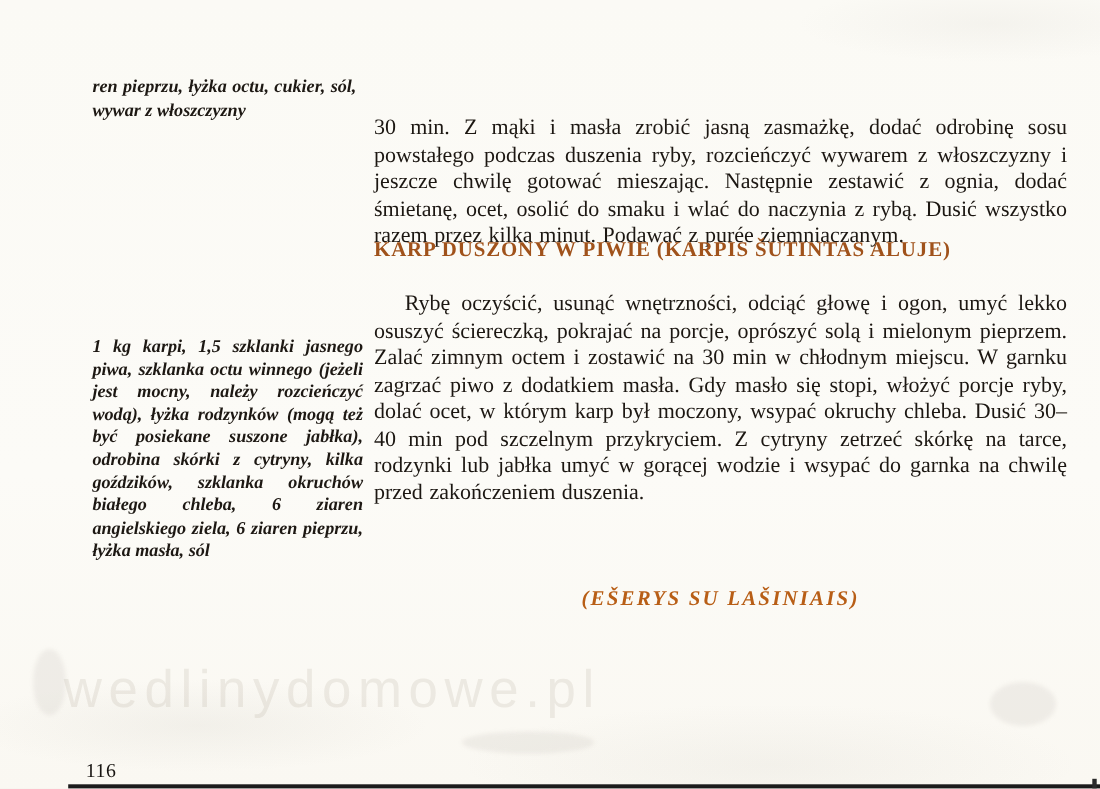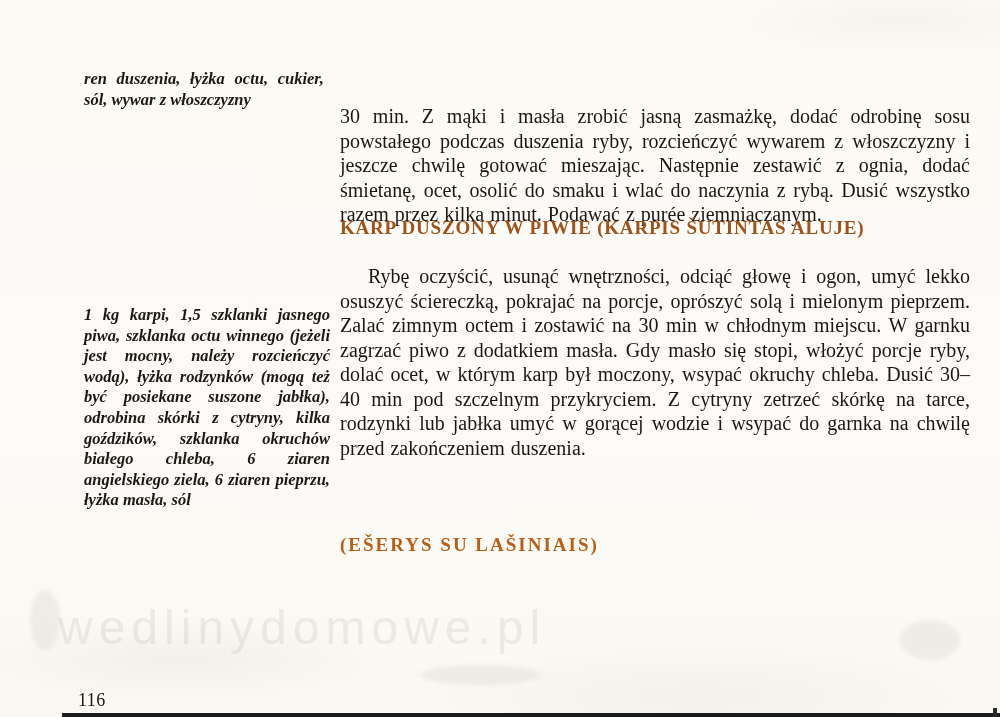--- a/index.html
+++ b/index.html
@@ -28,39 +28,39 @@
     font-style:italic;font-weight:bold;font-size:16.5px;line-height:20.6px;
     text-align:justify;color:#1d1813;
   }
   
   .heading{
     font-weight:bold;font-size:19px;letter-spacing:0.8px;line-height:21px;
     color:#a0521b;
   }
   .heading2{color:#b85e16;letter-spacing:2px;}
   .heading2 .hline{display:block;}
-  .heading2 .hline2{display:block;text-align:left;margin-top:1px;}
+  .heading2 .hline2{display:block;text-align:center;margin-top:1px;font-style:italic;}
   .pagenum{font-size:18px;color:#181512;letter-spacing:0.5px;}
   .watermark{
     left:58px;top:600px;width:940px;
     font-size:48px;font-weight:normal;letter-spacing:6px;white-space:nowrap;
     color:rgba(165,156,138,0.17);
     font-family:"Liberation Sans","DejaVu Sans",sans-serif;
     pointer-events:none;user-select:none;
   }
   .bottom-bar{left:62px;right:0;bottom:0;height:4px;background:#1b1b1b;}
   .corner-mark{right:3px;bottom:0;width:4px;height:9px;background:#2a2a2a;}
   .smudge{background:rgba(170,165,155,0.14);border-radius:50%;filter:blur(2px);}
 </style>
 </head>
 <body>
 
 <div class="page">
 
-  <div class="abs marginnote" style="left:84px;top:69px;width:240px;">ren duszenia, łyżka octu, cukier, sól, wywar z włoszczyzny</div>
+  <div class="abs marginnote" style="left:84px;top:69px;width:240px;">ren pieprzu, łyżka octu, cukier, sól, wywar z włoszczyzny</div>
 
   <div class="abs marginnote" style="left:84px;top:261px;width:246px;margin-top:44px;">1 kg karpi, 1,5 szklanki jasnego piwa, szklanka octu winnego (jeżeli jest mocny, należy rozcieńczyć wodą), łyżka rodzynków (mogą też być posiekane suszone jabłka), odrobina skórki z cytryny, kilka goździków, szklanka okruchów białego chleba, 6 ziaren angielskiego ziela, 6 ziaren pieprzu, łyżka masła, sól</div>
 
 
   <div class="abs bodytext" style="left:340px;top:63px;margin-top:41px;">
     <p>30 min. Z mąki i masła zrobić jasną zasmażkę, dodać odrobinę sosu powstałego podczas duszenia ryby, rozcieńczyć wywarem z włoszczyzny i jeszcze chwilę gotować mieszając. Następnie zestawić z ognia, dodać śmietanę, ocet, osolić do smaku i wlać do naczynia z rybą. Dusić wszystko razem przez kilka minut. Podawać z purée ziemniaczanym.</p>
   </div>
 
   <div class="abs heading" style="left:340px;top:217px;width:632px;">KARP DUSZONY W PIWIE (KARPIS ŠUTINTAS ALUJE)</div>
 

